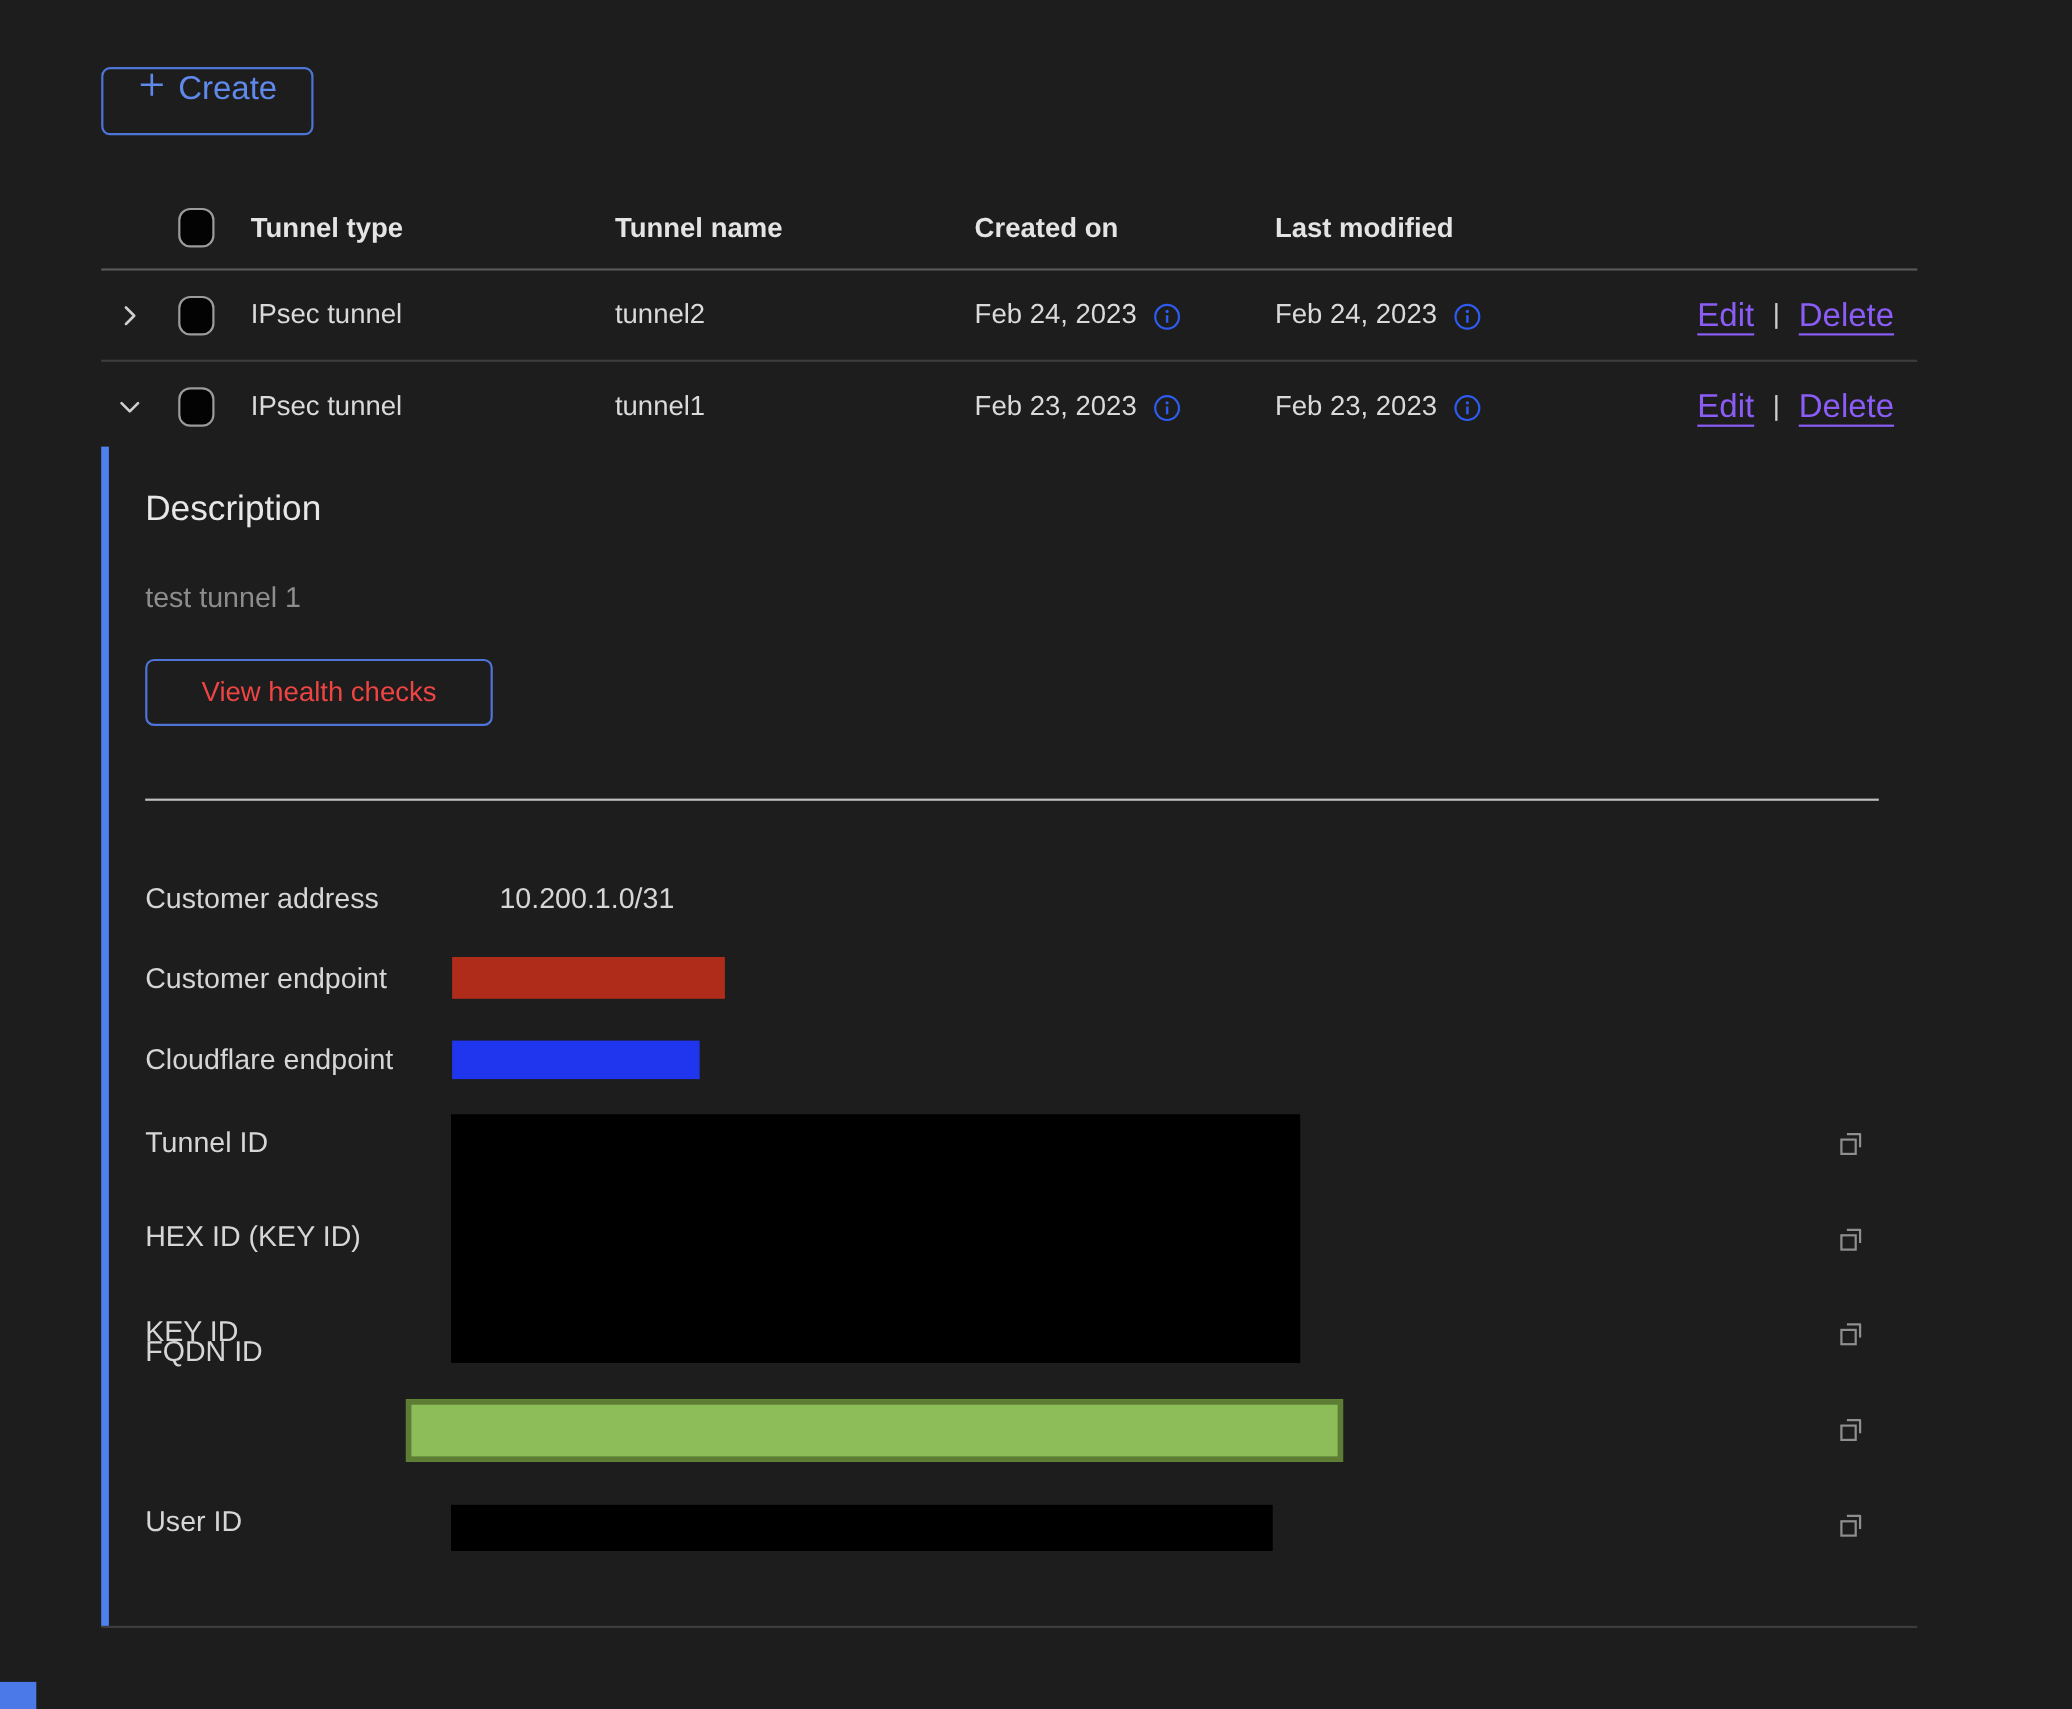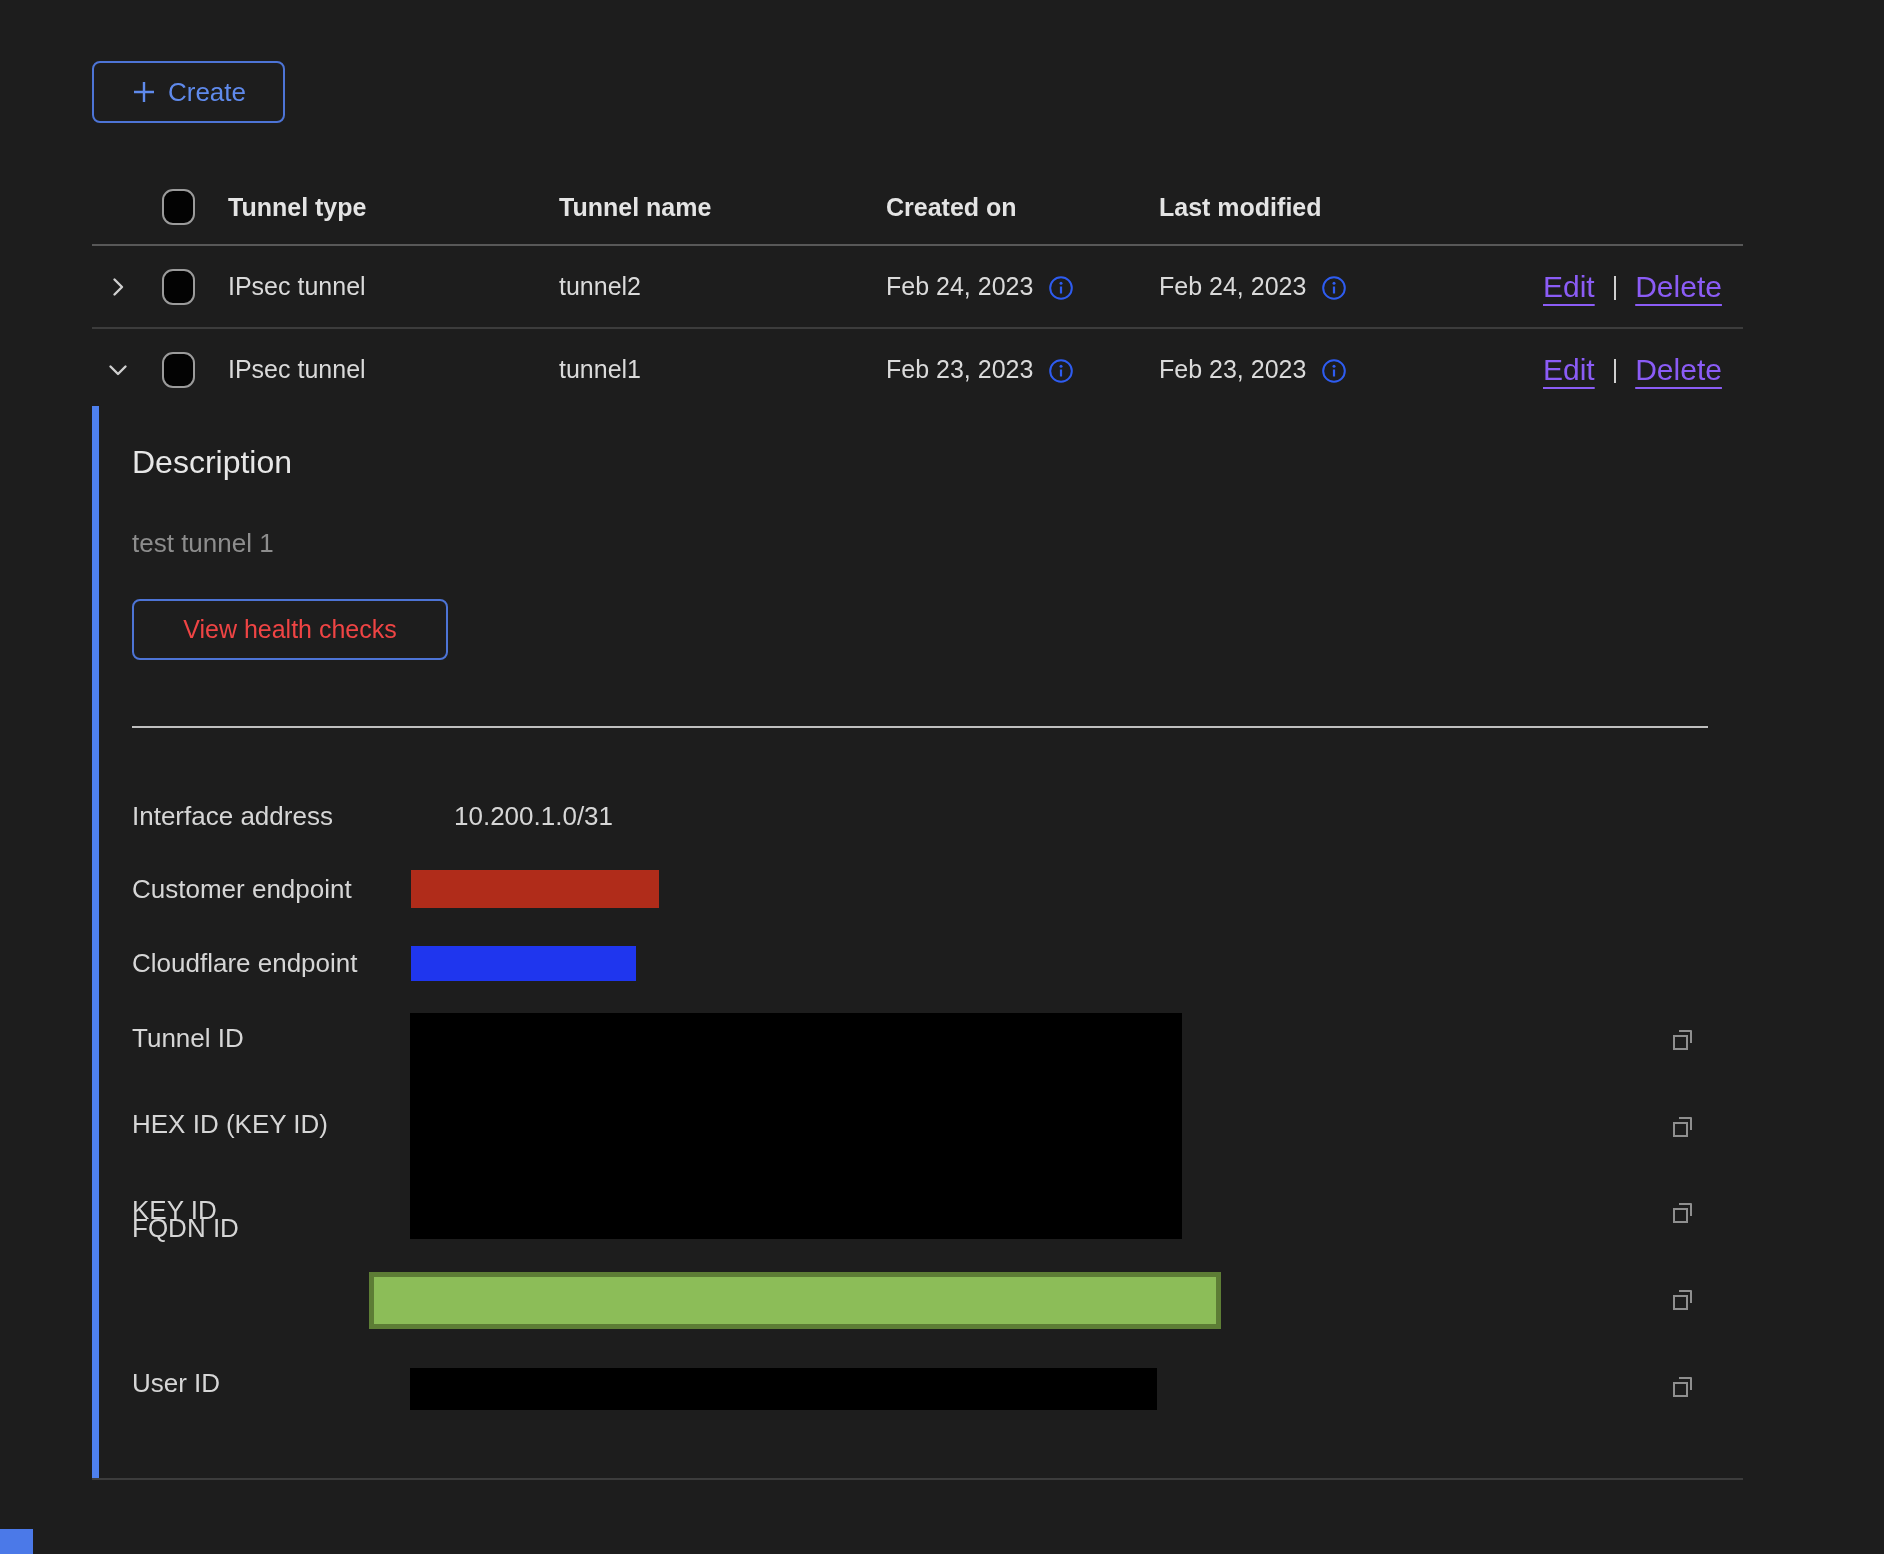--- a/index.html
+++ b/index.html
@@ -2,21 +2,21 @@
 <html><head>
 <meta charset="utf-8">
 <style>
   html,body{margin:0;padding:0;background:#1d1d1d;}
   .stage{position:relative;width:1884px;height:1554px;background:#1d1d1d;overflow:hidden;
          font-family:"Liberation Sans",sans-serif;color:#dadada;}
 
   
   .create-btn{position:absolute;left:92px;top:61px;width:193px;height:62px;box-sizing:border-box;
     border:2px solid #4d74d6;border-radius:8px;background:transparent;color:#5f8aec;
-    display:flex;align-items:center;justify-content:center;gap:11px;font-size:26px;cursor:pointer;
+    display:flex;align-items:flex-start;justify-content:center;gap:11px;font-size:30px;cursor:pointer;
     font-family:"Liberation Sans",sans-serif;}
 
   
   .table{position:absolute;left:92px;top:170px;width:1651px;}
   .trow{display:grid;grid-template-columns:136px 331px 327px 273px 384px 1fr;align-items:center;}
   .thead{height:74px;border-bottom:2px solid #585858;font-weight:700;color:#e4e4e4;font-size:25px;}
   .tbody-row{height:81px;font-size:25px;color:#dadada;}
   .row-sep{border-bottom:2px solid #3c3c3c;}
   .c-ctrl{display:flex;align-items:center;padding-left:14px;gap:32px;}
   .chev{width:24px;height:24px;flex:0 0 24px;display:flex;align-items:center;justify-content:center;
@@ -166,21 +166,21 @@
   <div class="panel-border"></div>
 
   <div class="panel">
     <div class="desc-h">Description</div>
     <div class="desc-v">test tunnel 1</div>
 
     <button class="health-btn">View health checks</button>
 
     <div class="hr-light"></div>
 
-    <div class="dlabel" style="top:801px;">Interface address</div>
+    <div class="dlabel" style="top:801px;">Customer address</div>
     <div class="dvalue" style="left:434px;top:801px;margin-left:20px;">10.200.1.0/31</div>
 
     <div class="dlabel" style="top:874px;">Customer endpoint</div>
     <div class="redact r-red"></div>
 
     <div class="dlabel" style="top:948px;">Cloudflare endpoint</div>
     <div class="redact r-blue"></div>
 
     <div class="dlabel" style="top:1023px;">Tunnel ID</div>
     <div class="dlabel" style="top:1109px;">HEX ID (KEY ID)</div>

